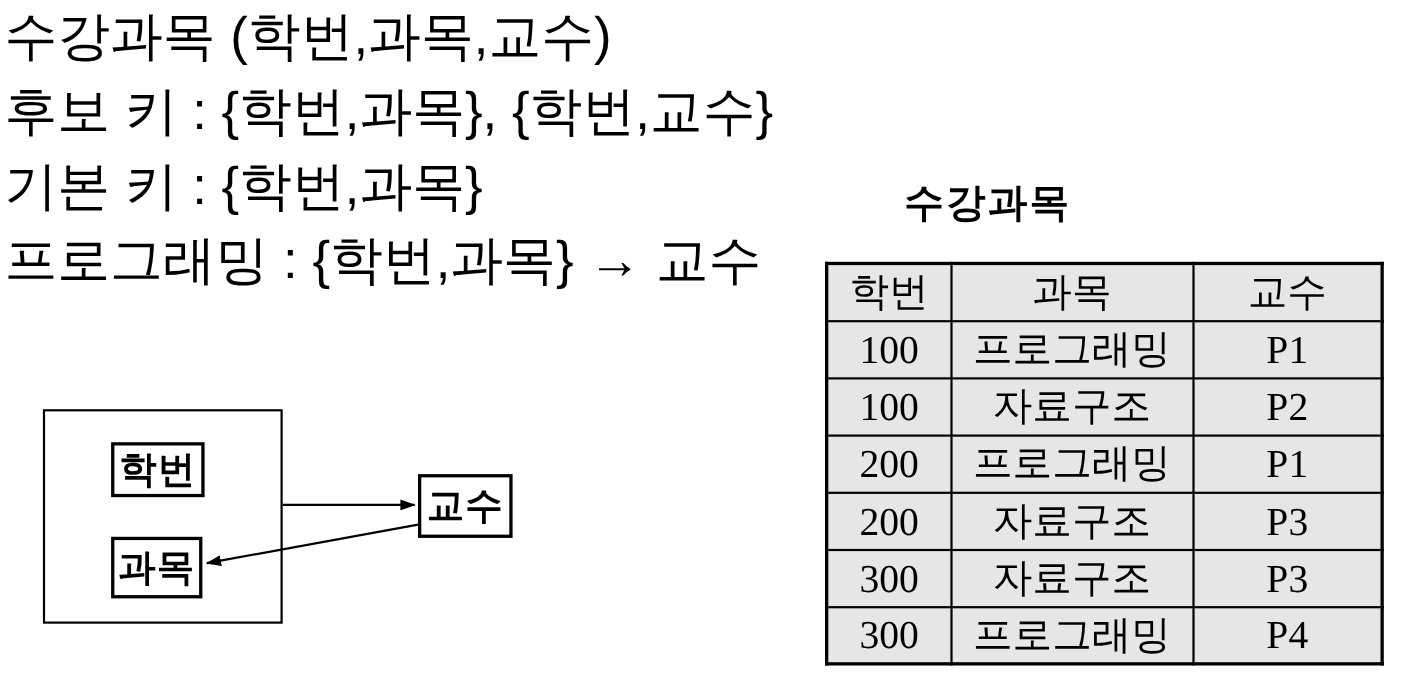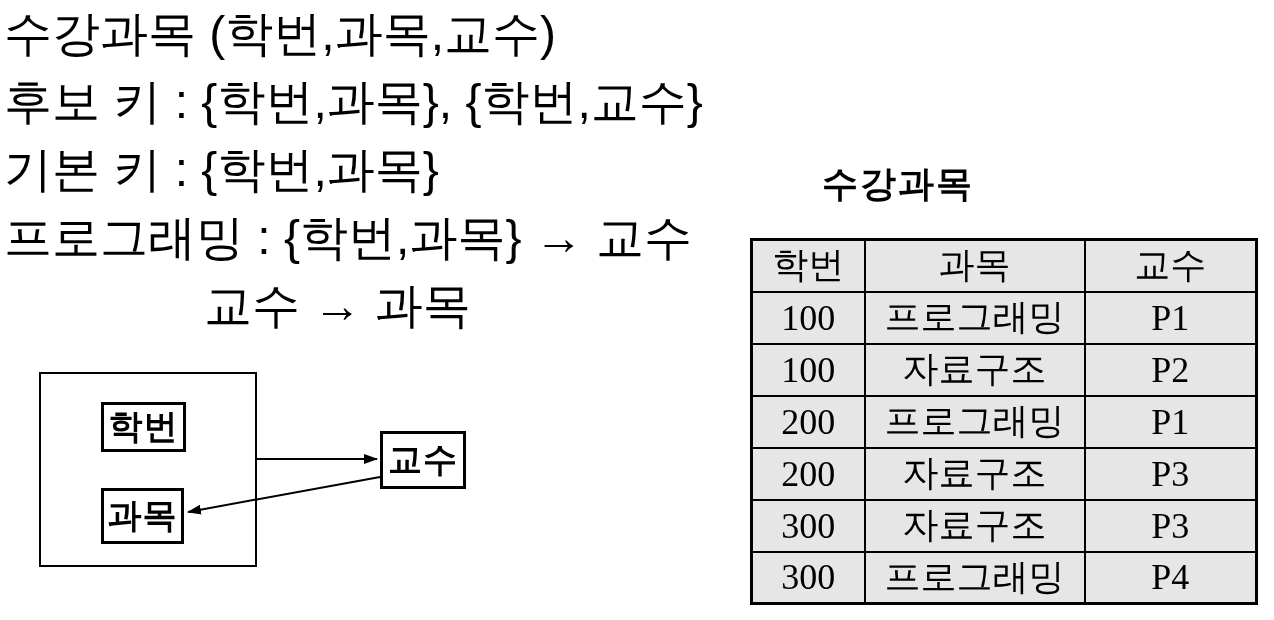--- a/index.html
+++ b/index.html
@@ -74,21 +74,20 @@
 </head>
 <body>
 
 <div class="stage">
 
   <div class="definition">
     <div class="def-line">수강과목 (학번,과목,교수)</div>
     <div class="def-line">후보 키 : {학번,과목}, {학번,교수}</div>
     <div class="def-line">기본 키 : {학번,과목}</div>
     <div class="def-line">프로그래밍 : {학번,과목} → 교수</div>
-    <div class="def-line indented">교수 → 과목</div>
   </div>
 
   <div class="diagram">
     <div class="relation-box"></div>
     <div class="dbox box-hakbeon">
       <span>학번</span>
     </div>
     <div class="dbox box-gwamok">
       <span>과목</span>
     </div>

